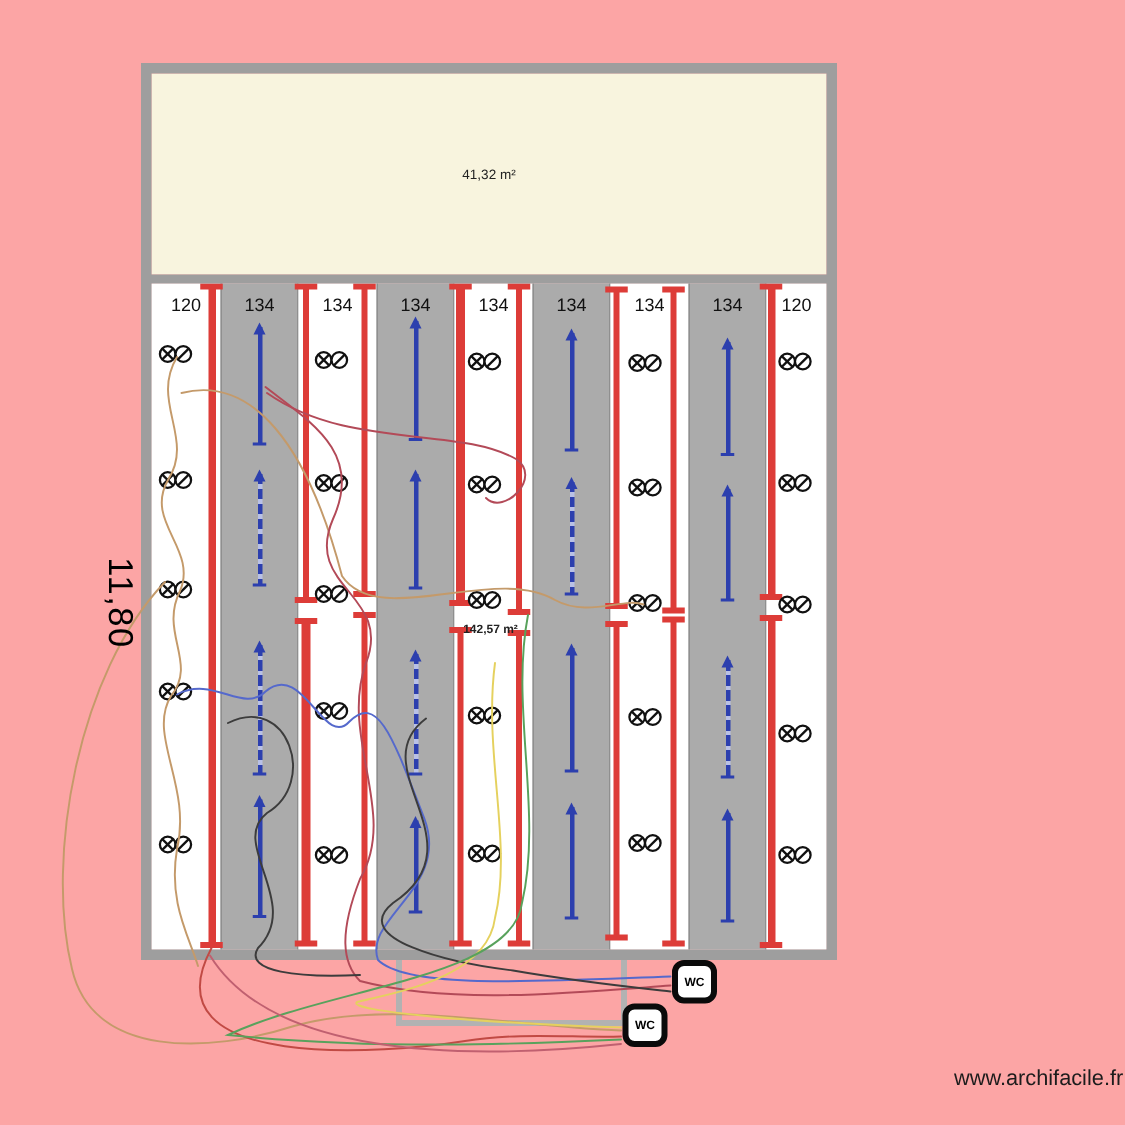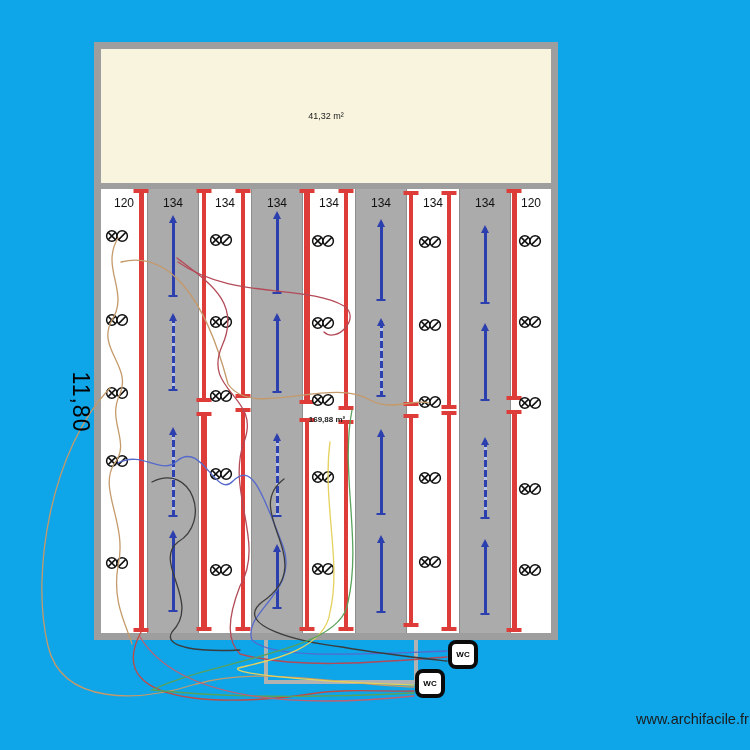--- a/index.html
+++ b/index.html
@@ -1,16 +1,16 @@
 <!DOCTYPE html>
 <html><head>
 <meta charset="utf-8">
 <style>
   html,body{margin:0;padding:0;background:#fff;}
-  .canvas{position:relative;width:750px;height:750px;background:#0ea5e9;
+  .canvas{position:relative;width:750px;height:750px;background:#fca5a5;
           font-family:"Liberation Sans",sans-serif;overflow:hidden;}
   .outer-wall{position:absolute;left:94px;top:42px;width:464px;height:598px;
           border:7px solid #9e9e9e;box-sizing:border-box;z-index:2;}
   .top-room{position:absolute;left:101px;top:49px;width:450px;height:134px;
           background:#f8f4de;display:flex;align-items:center;justify-content:center;z-index:1;}
   .room-divider{position:absolute;left:99px;top:183px;width:454px;height:6px;background:#9e9e9e;z-index:3;}
   .main-room{position:absolute;left:101px;top:189px;width:450px;height:444px;background:#fff;z-index:1;}
   .strip{position:absolute;top:0;height:444px;z-index:1;}
   .strip.gray{background:#ababab;border-left:1px solid #8f8f8f;border-right:1px solid #8f8f8f;box-sizing:border-box;}
   .strip.white{background:#ffffff;}
@@ -47,21 +47,21 @@
 <div class="canvas">
 
   <div class="top-room">
     <span class="area-label">41,32 m²</span>
   </div>
 
   <div class="outer-wall"></div>
   <div class="room-divider"></div>
 
   <div class="main-room" id="mainRoom">
-    <span class="main-area-label">169,88 m²</span>
+    <span class="main-area-label">142,57 m²</span>
   <div class="strip white" style="left: 0px; width: 46px;"></div>
       <div class="col-label" style="left: 0px; width: 46px;">120</div>
       <div class="strip gray" style="left: 46px; width: 52px;"></div>
       <div class="col-label" style="left: 46px; width: 52px;">134</div>
       <div class="strip white" style="left: 98px; width: 52px;"></div>
       <div class="col-label" style="left: 98px; width: 52px;">134</div>
       <div class="strip gray" style="left: 150px; width: 52px;"></div>
       <div class="col-label" style="left: 150px; width: 52px;">134</div>
       <div class="strip white" style="left: 202px; width: 52px;"></div>
       <div class="col-label" style="left: 202px; width: 52px;">134</div>

